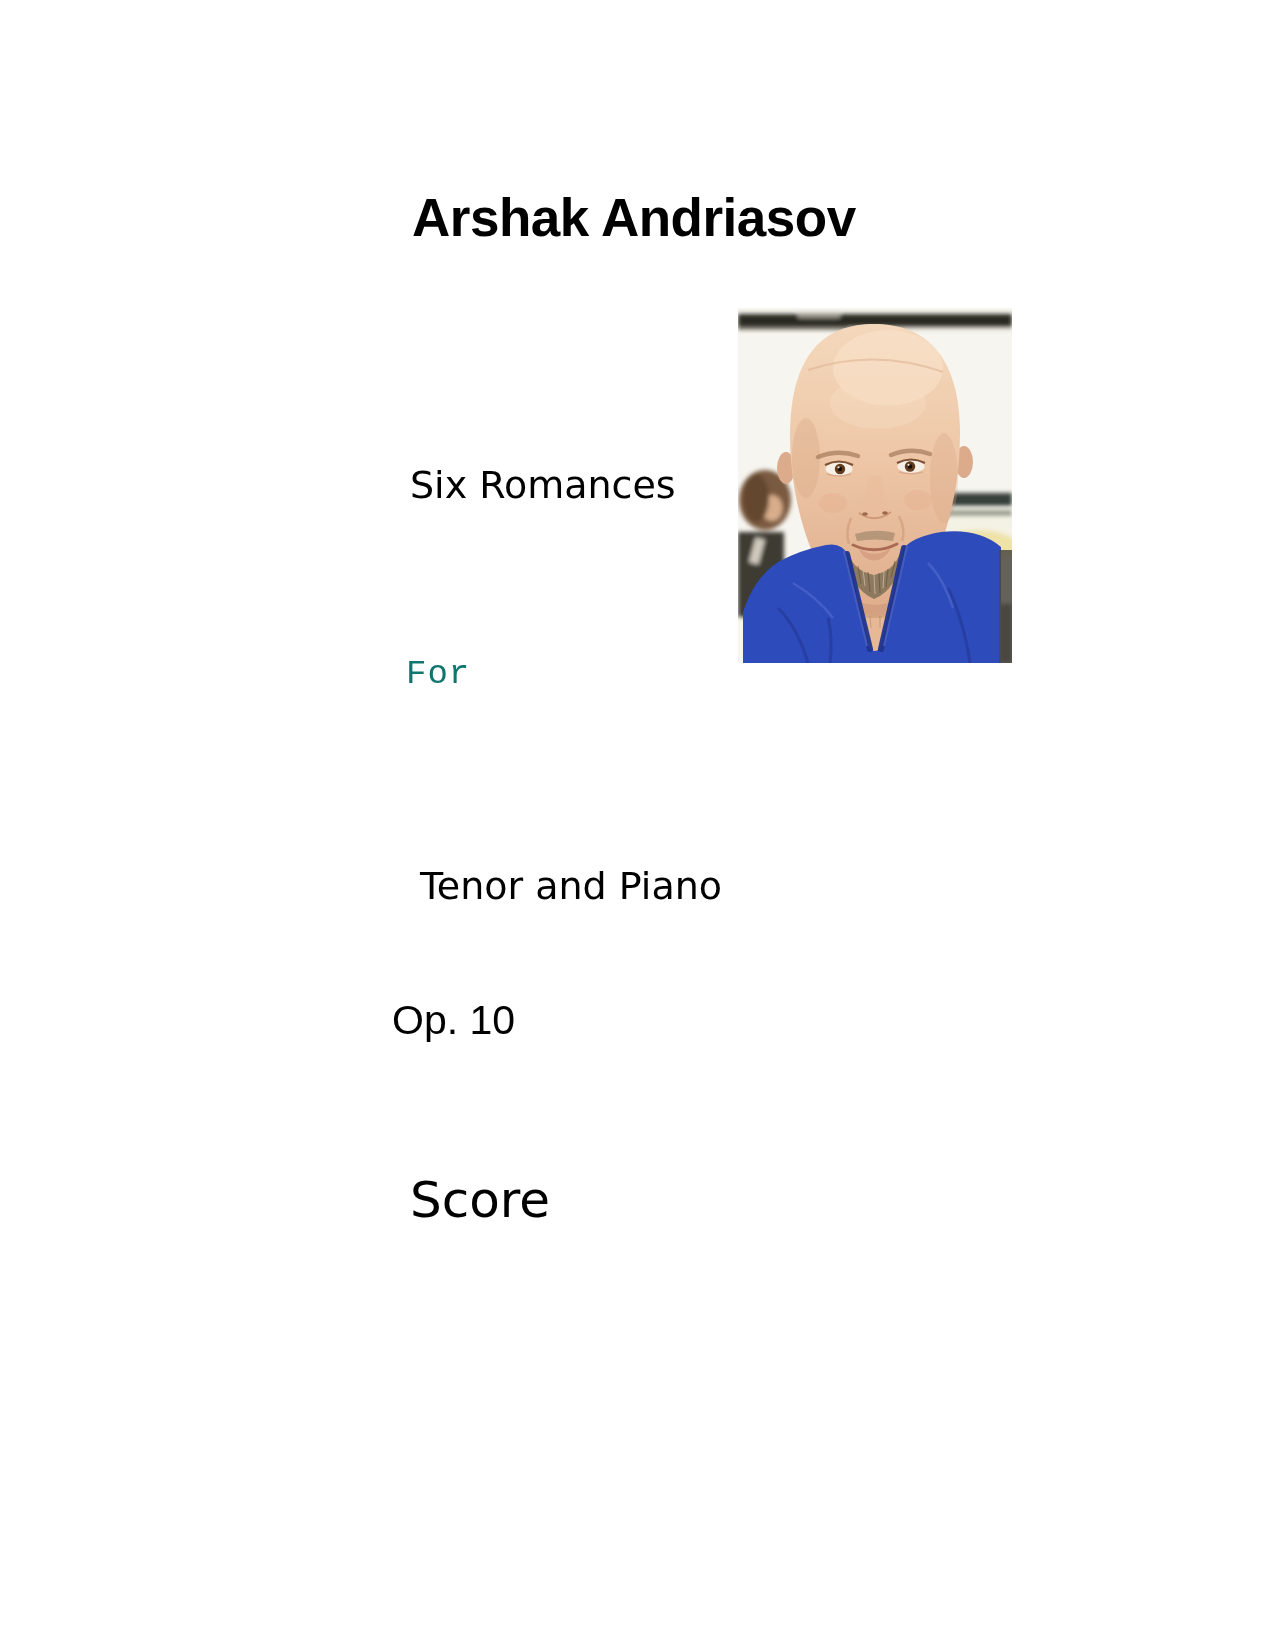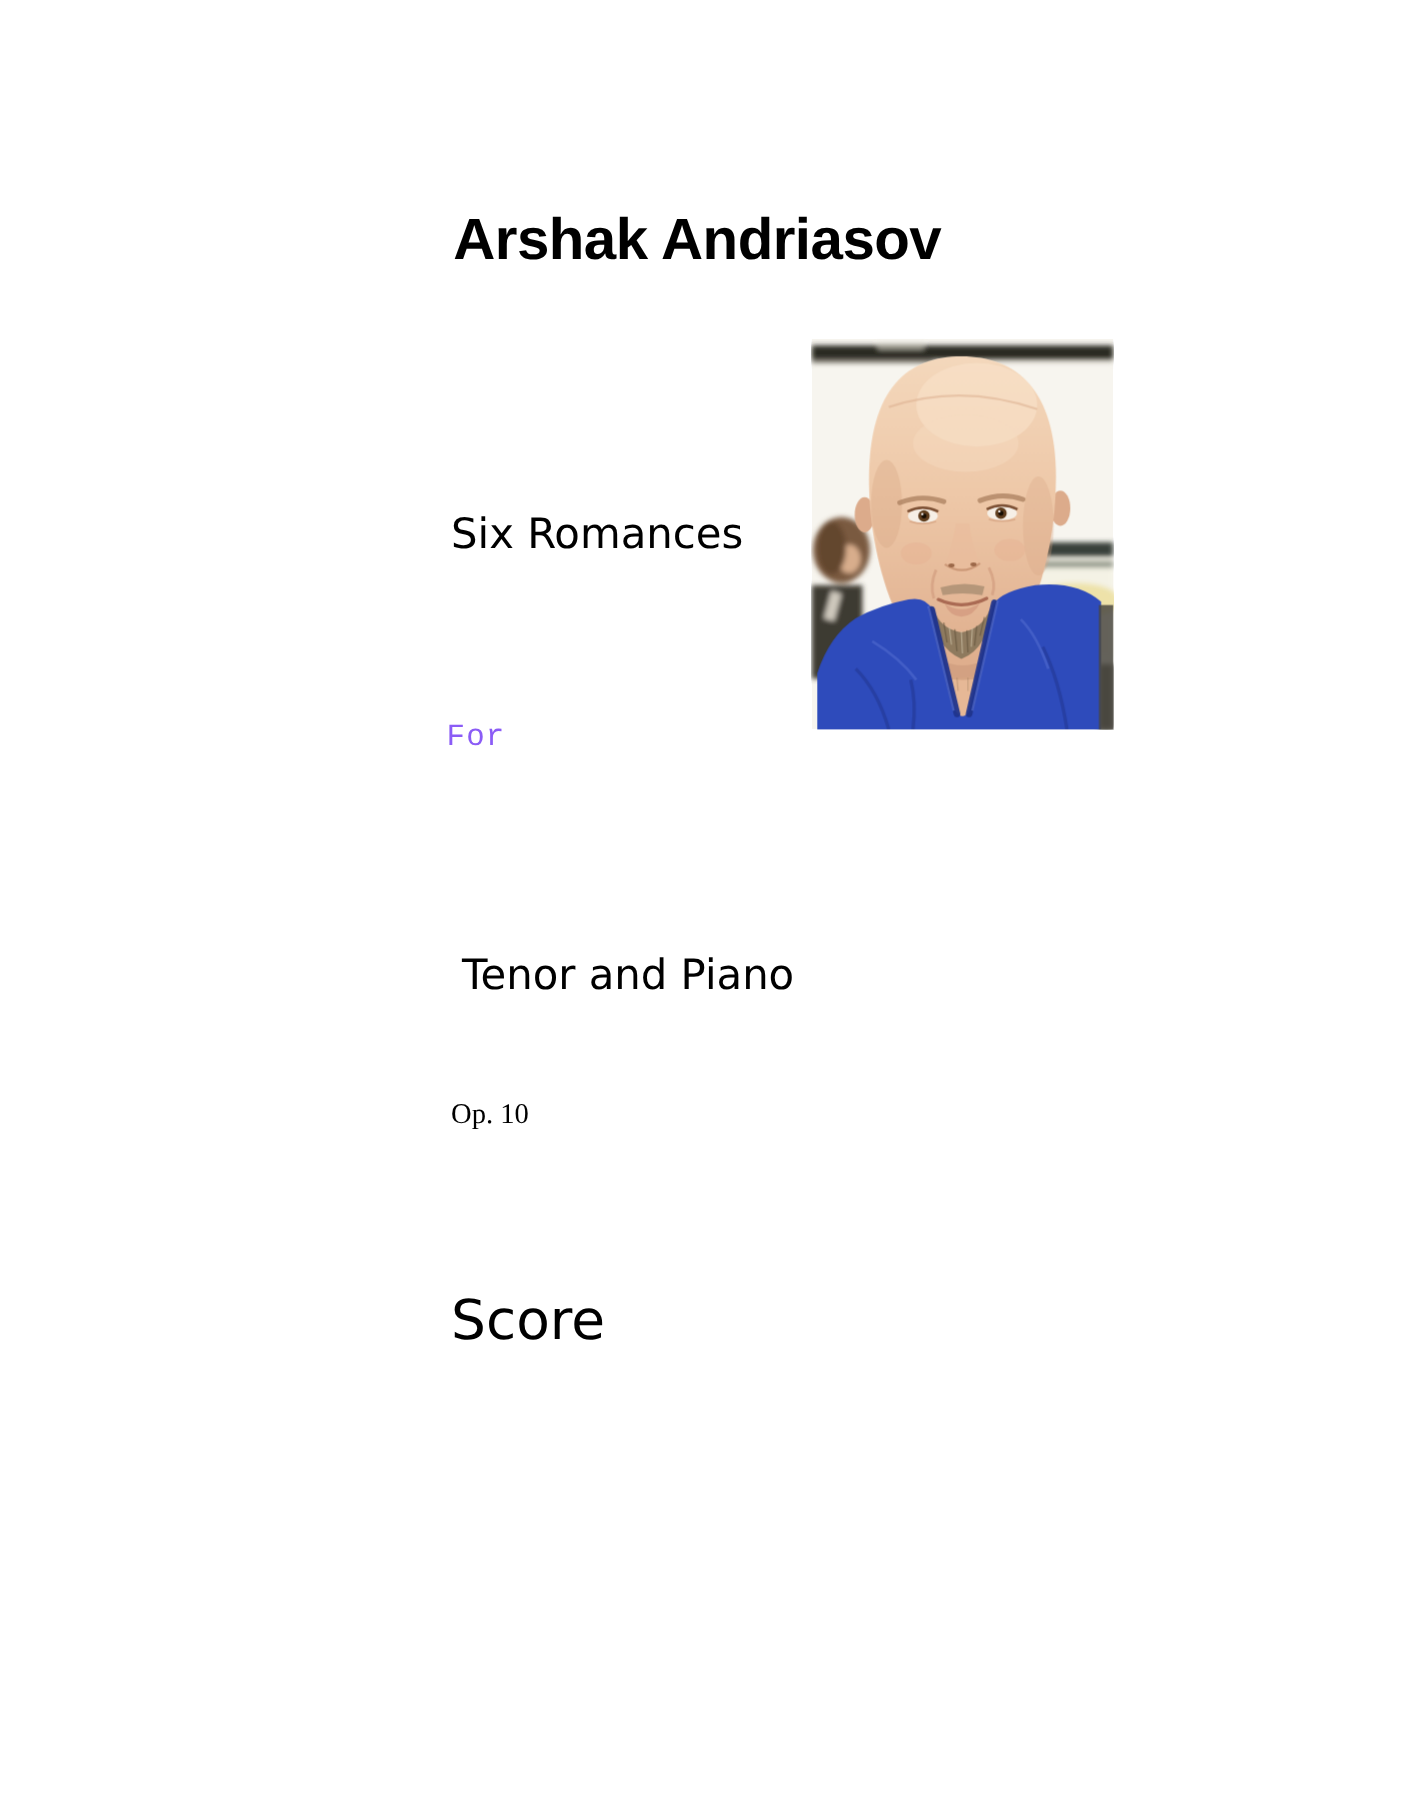--- a/index.html
+++ b/index.html
@@ -14,24 +14,24 @@
   .t{position:absolute;line-height:1;white-space:pre;}
   .author{
     left:412px;top:155px;
     font-family:"Liberation Sans",sans-serif;
     font-weight:700;font-size:53px;letter-spacing:-0.5px;
   }
   .work{left:410px;top:434px;font-size:38px;margin-top:32px;}
   .for{
     left:406px;top:657px;
     font-family:"Liberation Mono",monospace;
-    font-size:28px;color:#8b5cf6;letter-spacing:1px;
+    font-size:34px;color:#0f766e;letter-spacing:1px;
   }
   .instr{left:420px;top:867px;font-size:38px;}
-  .opus{left:410px;top:1000px;font-family:Liberation Serif, serif;font-size:26px;}
+  .opus{left:392px;top:1000px;font-family:Liberation Sans, sans-serif;font-size:41px;}
   .score{left:410px;top:1175px;font-size:50px;}
   .pub{left:410px;top:1349px;font-size:38px;line-height:40px;white-space:pre;}
   .photo{position:absolute;left:738px;top:308px;width:274px;height:355px;display:block;}
   
   .c-bg{fill:var(--photo-bg,#f7f5ef);}
   .c-frame{fill:var(--frame-dark,#2b2a23);}
   .c-shirt{fill:var(--shirt-blue,#2e4bbb);}
   .c-shirt-edge{stroke:var(--shirt-shadow,#20348c);}
   .c-beard{fill:var(--beard,#85745a);}
 </style>

